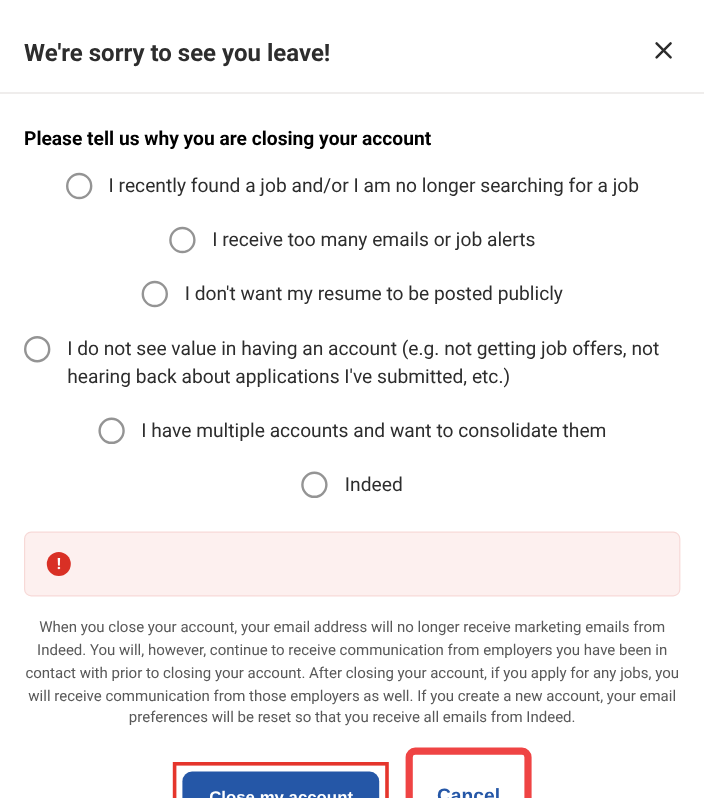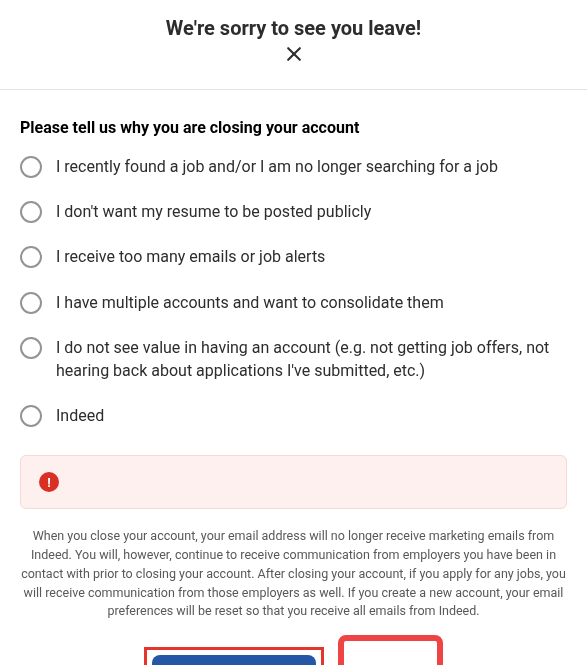--- a/index.html
+++ b/index.html
@@ -10,23 +10,22 @@
     body {
       font-family: -apple-system, BlinkMacSystemFont, "Segoe UI", Roboto, Helvetica, Arial, sans-serif;
       width: 587px;
       background: #fff;
       color: #2d2d2d;
     }
     .modal-header {
       display: flex;
       justify-content: space-between;
       align-items: center;
-      padding: 16px 20px 18px 20px;
+      padding: 28px 20px 18px 20px;
       border-bottom: 1px solid #e4e2e0;
-      flex-direction: column;
     }
     .modal-title {
       font-size: 20px;
       font-weight: 700;
       color: #2d2d2d;
     }
     .close-btn {
       background: none;
       border: none;
       cursor: pointer;
@@ -52,20 +51,21 @@
       display: flex;
       flex-direction: column;
       gap: 22px;
       margin-bottom: 28px;
     }
     .radio-option {
       display: flex;
       align-items: flex-start;
       gap: 14px;
       cursor: pointer;
+      justify-content: center;
     }
     .radio-circle {
       width: 22px;
       height: 22px;
       border: 2px solid #949494;
       border-radius: 50%;
       flex-shrink: 0;
       margin-top: 1px;
     }
     .radio-label {
@@ -157,33 +157,33 @@
 <div class="modal-body">
   <div class="question-label">Please tell us why you are closing your account</div>
 
   <div class="radio-group">
     <label class="radio-option">
       <span class="radio-circle"></span>
       <span class="radio-label">I recently found a job and/or I am no longer searching for a job</span>
     </label>
     <label class="radio-option">
       <span class="radio-circle"></span>
+      <span class="radio-label">I receive too many emails or job alerts</span>
+    </label>
+    <label class="radio-option">
+      <span class="radio-circle"></span>
       <span class="radio-label">I don't want my resume to be posted publicly</span>
     </label>
     <label class="radio-option">
       <span class="radio-circle"></span>
-      <span class="radio-label">I receive too many emails or job alerts</span>
+      <span class="radio-label">I do not see value in having an account (e.g. not getting job offers, not hearing back about applications I've submitted, etc.)</span>
     </label>
     <label class="radio-option">
       <span class="radio-circle"></span>
       <span class="radio-label">I have multiple accounts and want to consolidate them</span>
-    </label>
-    <label class="radio-option">
-      <span class="radio-circle"></span>
-      <span class="radio-label">I do not see value in having an account (e.g. not getting job offers, not hearing back about applications I've submitted, etc.)</span>
     </label>
     <label class="radio-option">
       <span class="radio-circle"></span>
       <span class="radio-label">Indeed</span>
     </label>
   </div>
 
   <div class="warning-box">
     <span class="warning-icon">!</span>
   </div>

